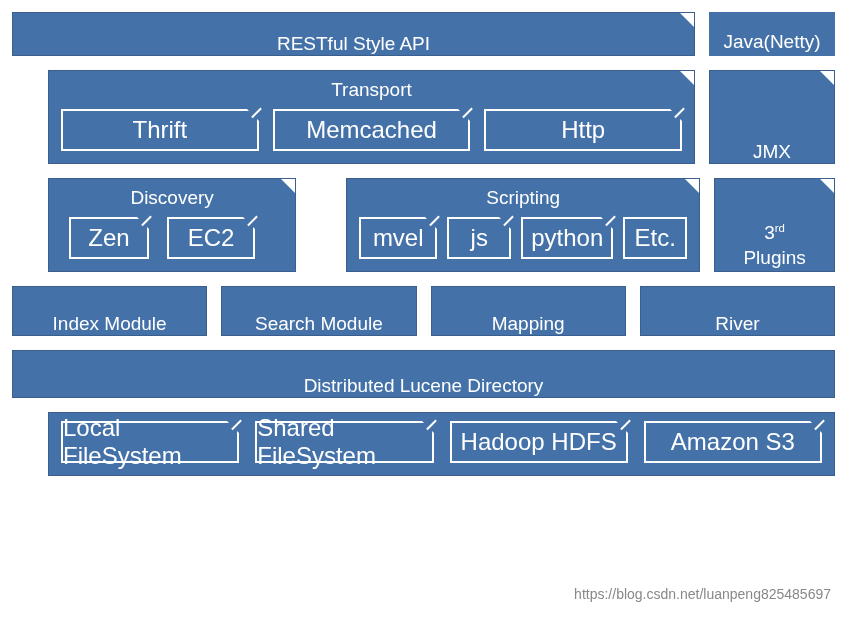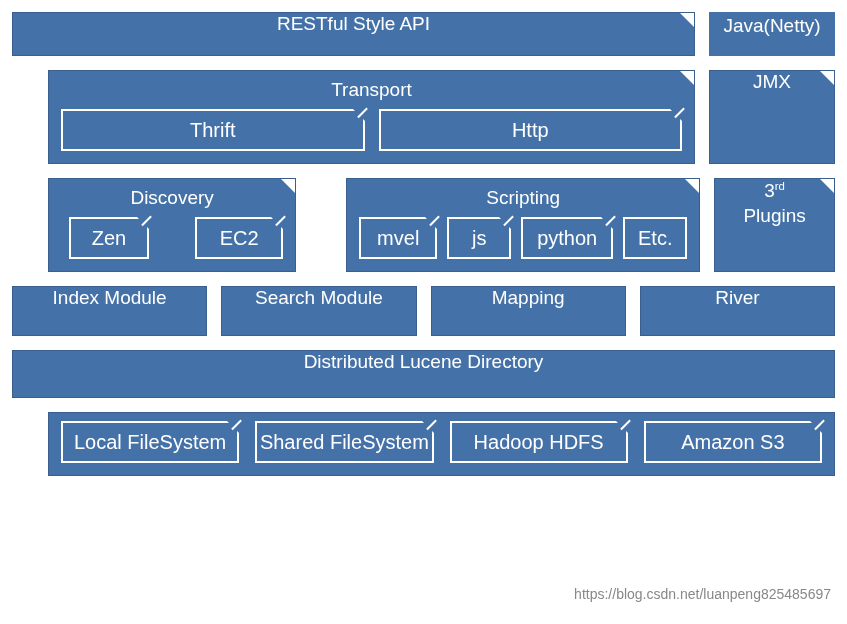--- a/index.html
+++ b/index.html
@@ -12,21 +12,21 @@
       position: relative;
     }
     .row { display: flex; gap: 14px; margin-bottom: 14px; }
     .box {
       background: #4472a8;
       border: 1px solid #3a5f8e;
       color: #fff;
       display: flex;
       flex-direction: column;
       align-items: center;
-      justify-content: flex-start;
+      justify-content: flex-end;
       font-size: 19px;
       position: relative;
     }
     .corner::after {
       content: "";
       position: absolute;
       top: 0; right: 0;
       width: 0; height: 0;
       border-top: 14px solid #fff;
       border-left: 14px solid transparent;
@@ -46,21 +46,21 @@
       margin-bottom: 8px;
     }
     .inner-row { display: flex; gap: 14px; justify-content: center; }
     .inner-box {
       background: #4472a8;
       border: 2px solid #fff;
       color: #fff;
       display: flex;
       align-items: center;
       justify-content: center;
-      font-size: 20px;
+      font-size: 24px;
       height: 42px;
       position: relative;
     }
     .inner-corner::after {
       content: "";
       position: absolute;
       top: -2px; right: -2px;
       width: 0; height: 0;
       border-top: 12px solid #4472a8;
       border-left: 12px solid transparent;
@@ -98,33 +98,36 @@
 </div>
 
 <div class="row">
   <div class="container corner" style="flex:1">
     <div class="container-title">Transport</div>
     <div class="inner-row">
       <div class="inner-box inner-corner" style="flex:1">
           <span>Thrift</span>
         </div>
       <div class="inner-box inner-corner" style="flex:1">
+          <span>Memcached</span>
+        </div>
+      <div class="inner-box inner-corner" style="flex:1">
           <span>Http</span>
         </div>
     </div>
   </div>
   <div class="box corner" style="width:126px">
     <span>JMX</span>
   </div>
 </div>
 
 <div class="row">
   <div class="container corner" style="width:258px">
     <div class="container-title">Discovery</div>
-    <div class="inner-row" style="justify-content:space-between;gap:18px;padding-left:8px">
+    <div class="inner-row" style="justify-content:flex-start;gap:18px;padding-left:8px">
       <div class="inner-box inner-corner" style="width:80px">
           <span>Zen</span>
         </div>
       <div class="inner-box inner-corner" style="width:88px">
           <span>EC2</span>
         </div>
     </div>
   </div>
   <div class="container corner" style="flex:1">
     <div class="container-title">Scripting</div>

